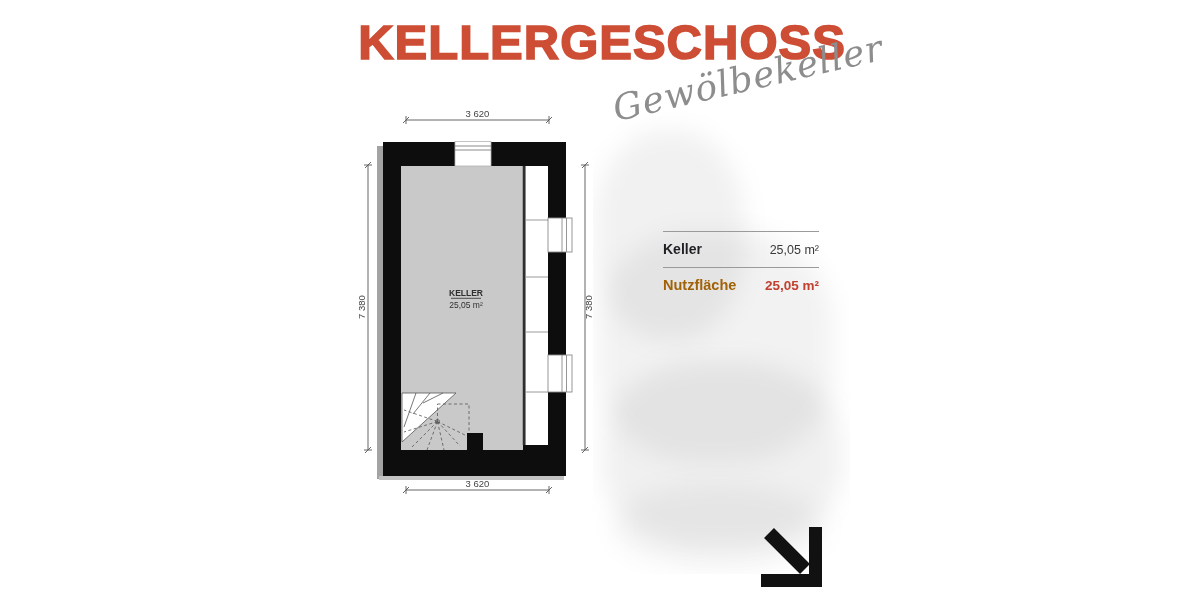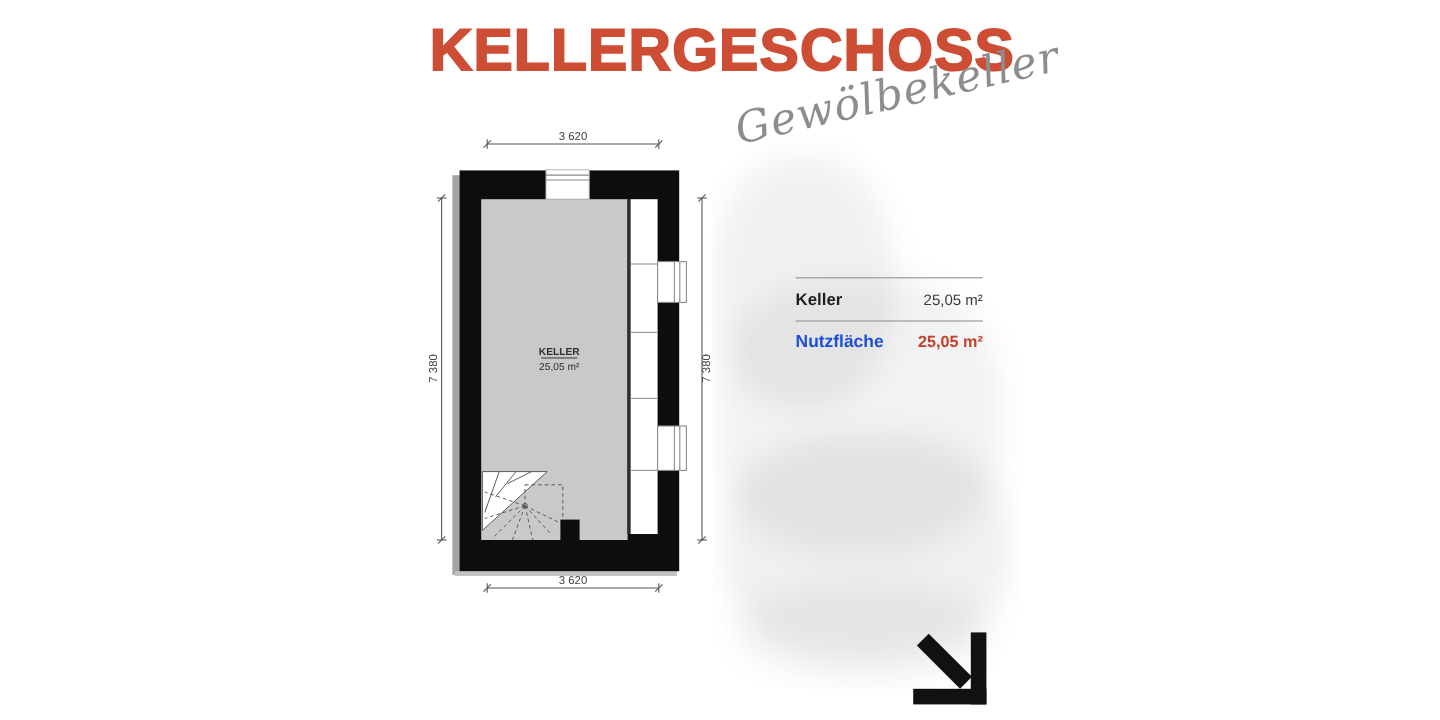--- a/index.html
+++ b/index.html
@@ -30,21 +30,21 @@
   
   .plan{position:absolute;left:350px;top:95px;width:250px;height:410px;}
   
   .summary{position:absolute;left:663px;top:231px;width:156px;}
   .summary .row{
     display:flex;justify-content:space-between;align-items:baseline;
     padding:9px 0 10px 0;border-top:1px solid #9a9a9a;
   }
   .summary .lab{font-weight:bold;font-size:14px;color:#1f1f24;}
   .summary .val{font-size:12.5px;color:#3a3a3a;}
-  .summary .row.em .lab{color:#1d4ed8;font-size:14.5px;}
+  .summary .row.em .lab{color:#a16207;font-size:14.5px;}
   .summary .row.em .val{color:#c2402e;font-weight:bold;font-size:13.5px;}
   
   .dir-arrow{position:absolute;left:758px;top:523px;width:68px;height:68px;}
 </style>
 </head>
 <body>
 
 <div class="canvas">
 
   <div class="wash-wrap">

